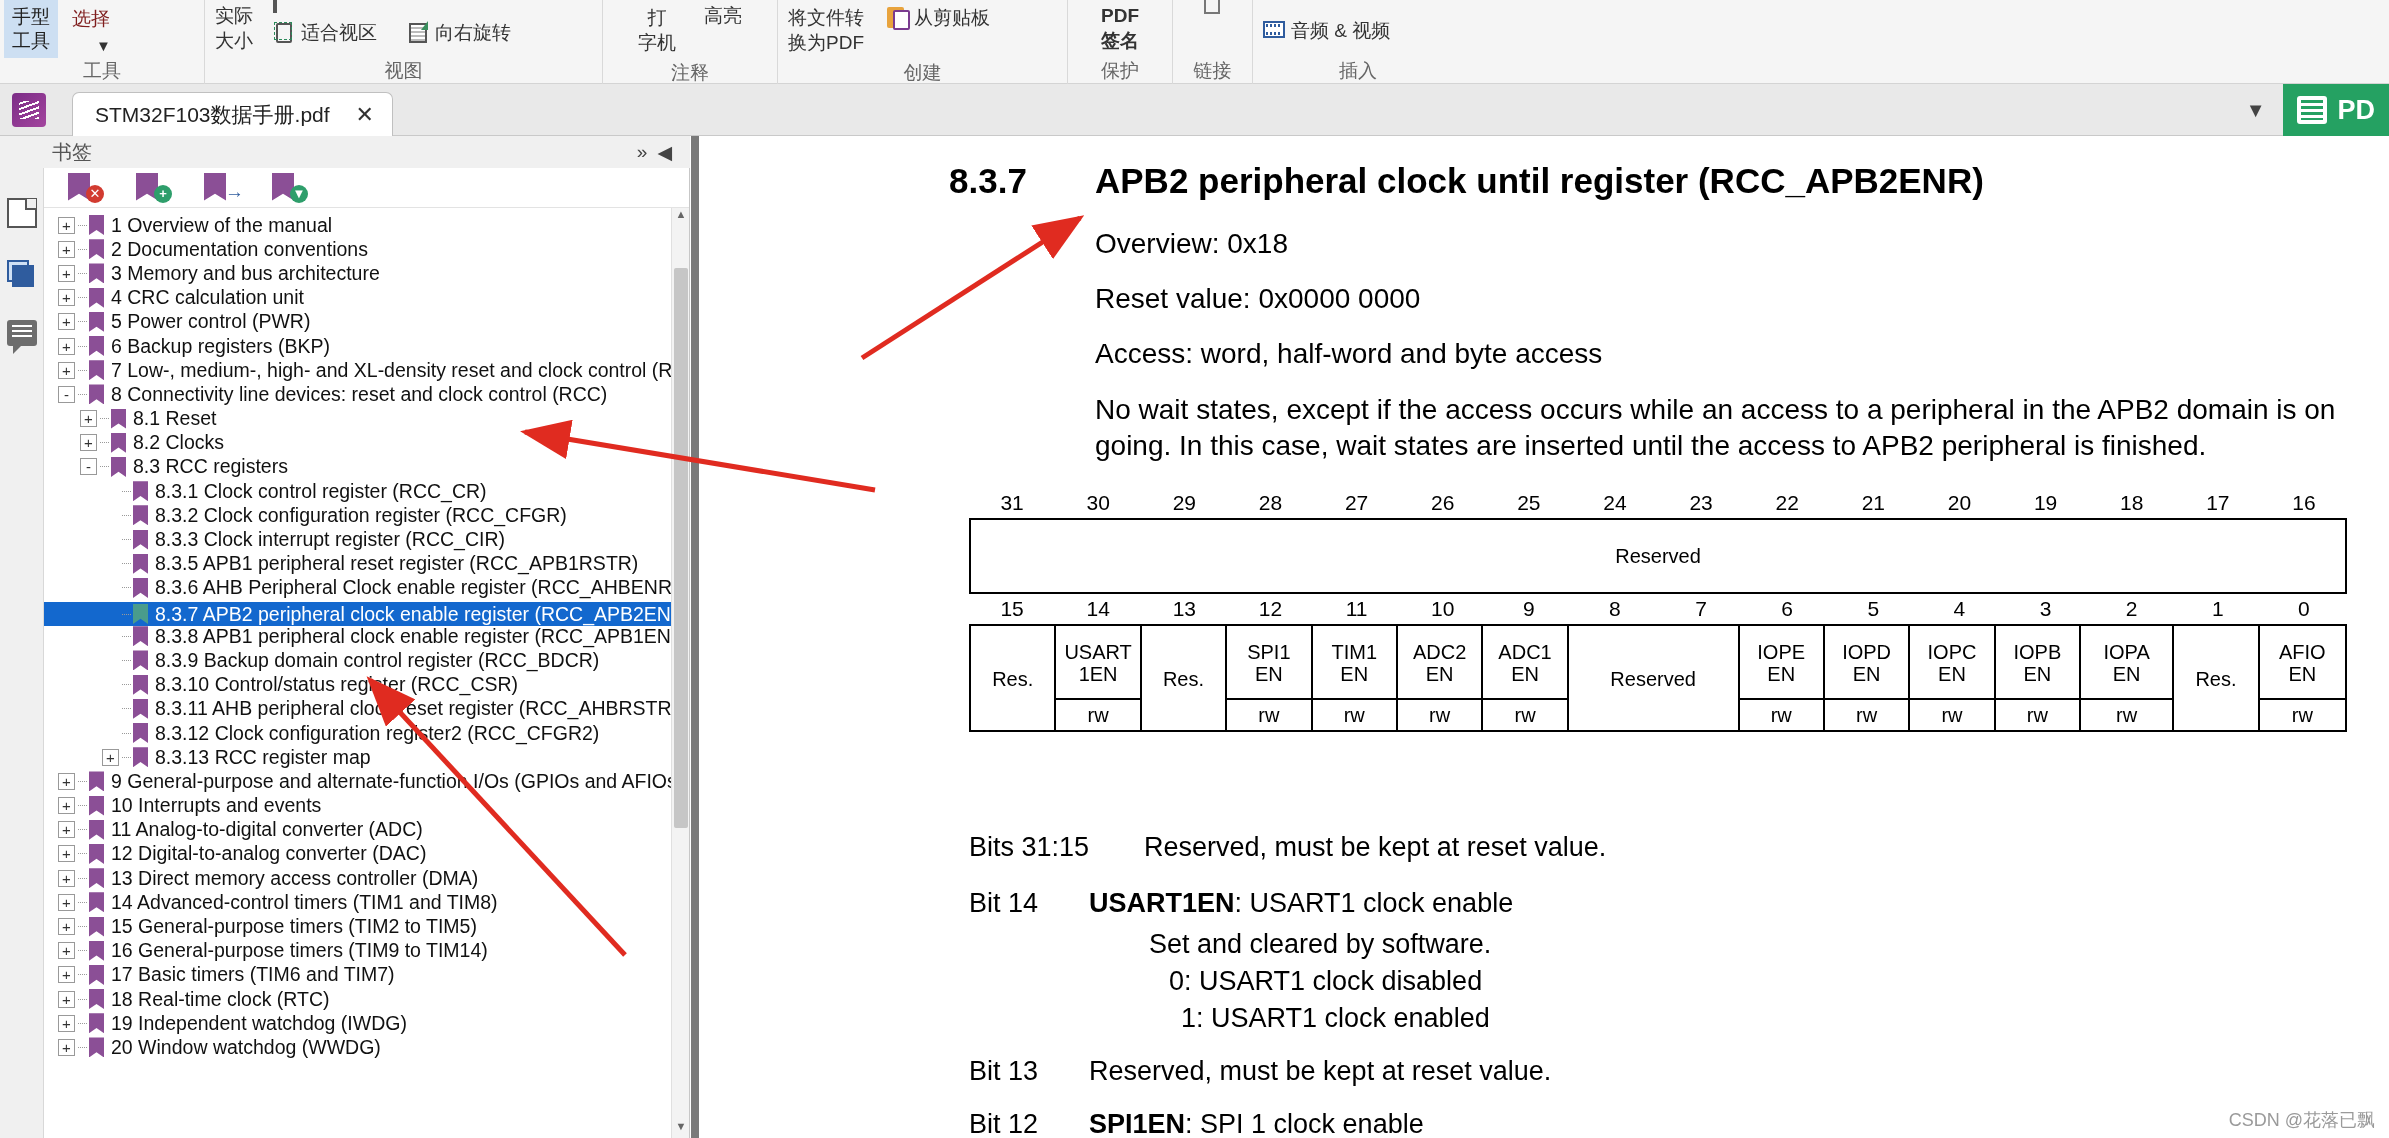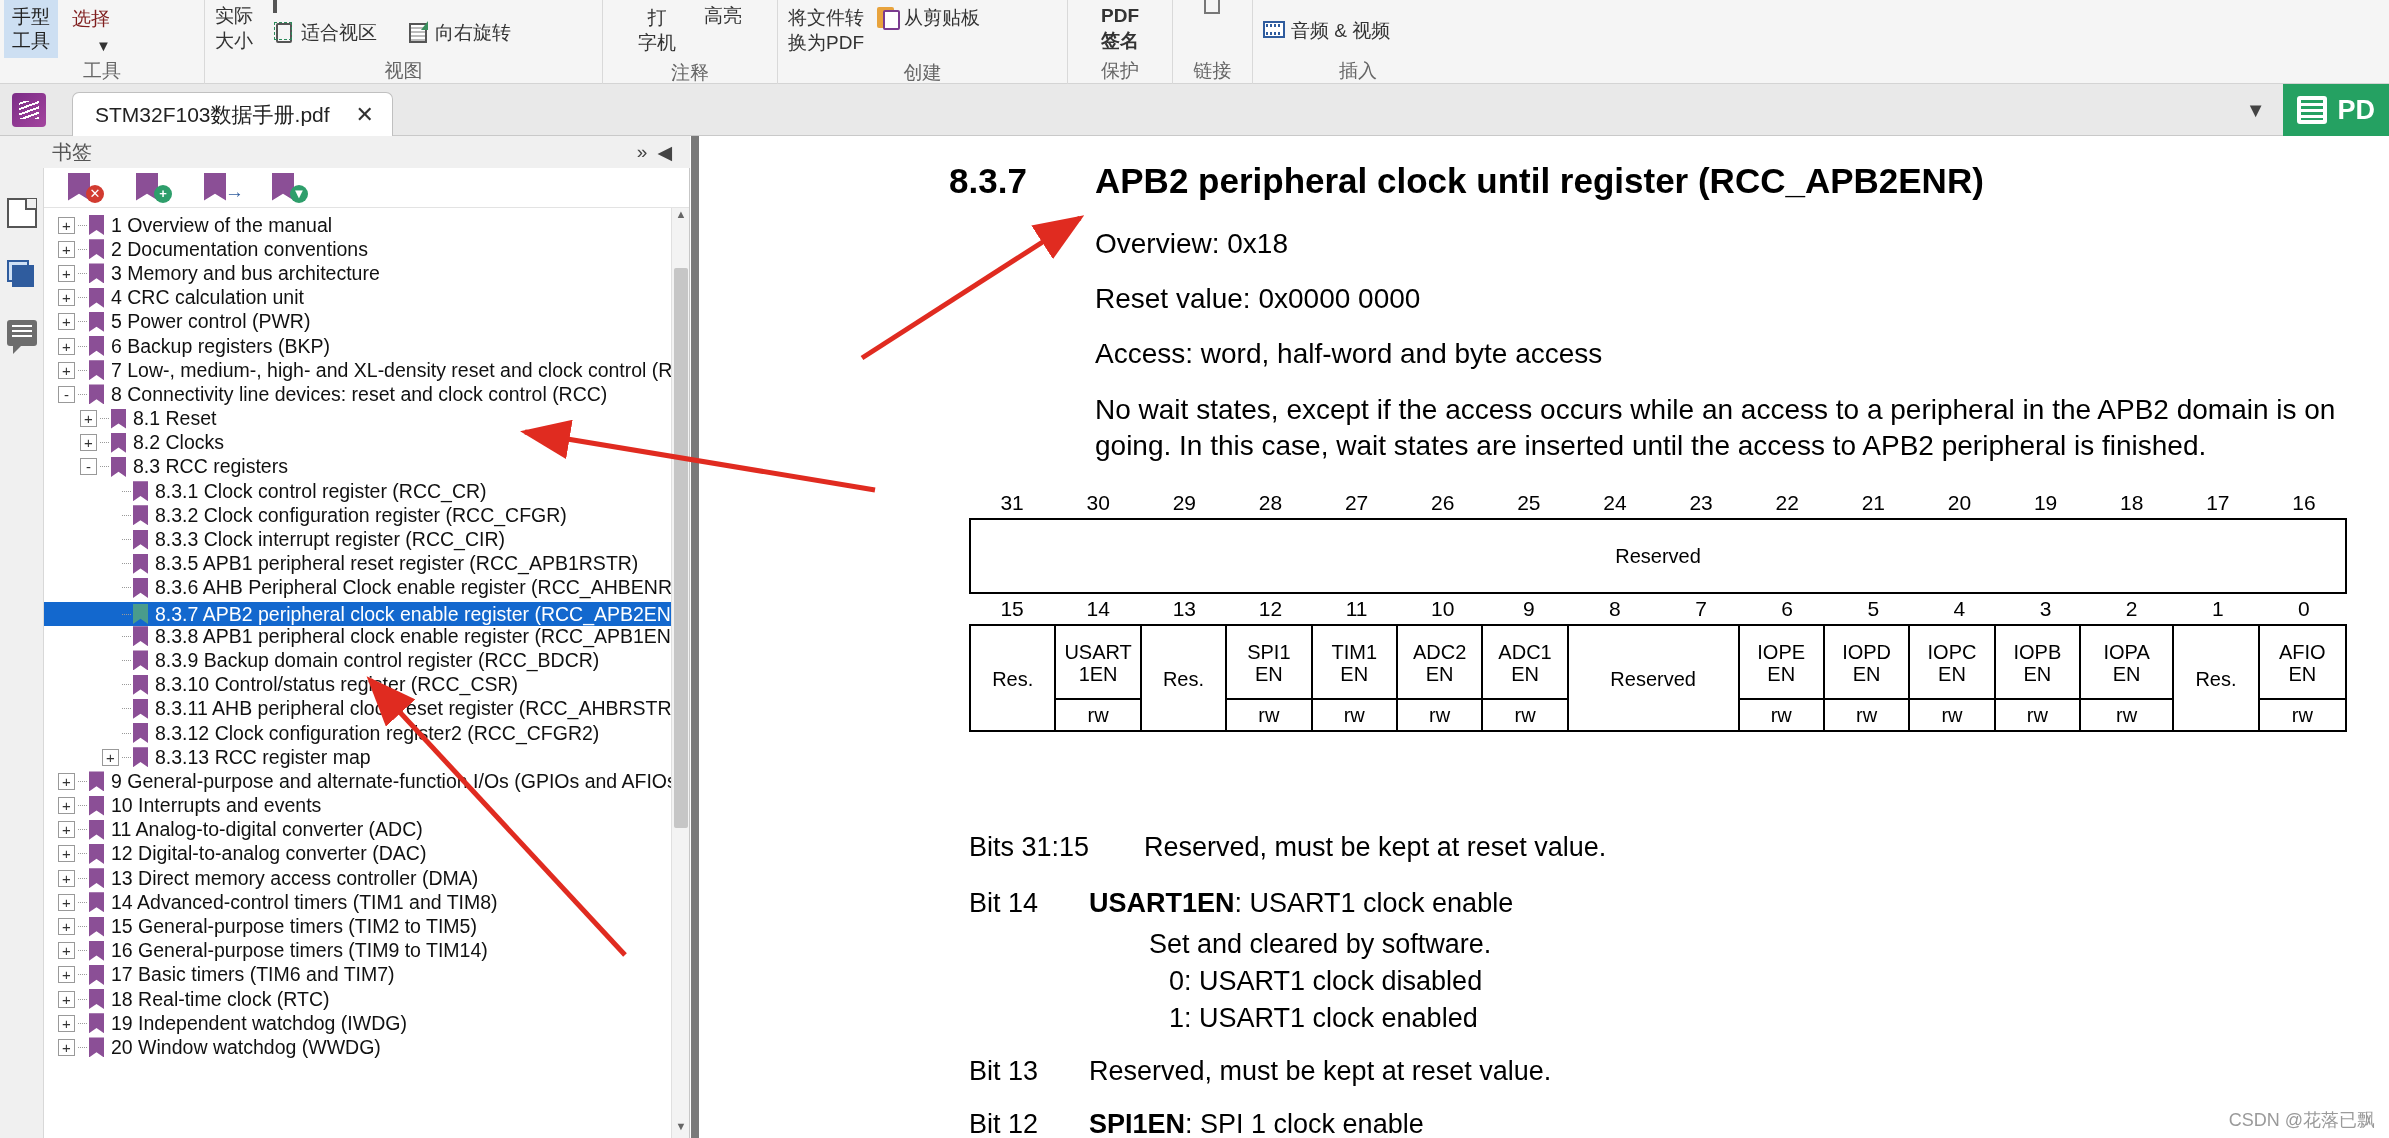--- a/index.html
+++ b/index.html
@@ -229,21 +229,21 @@
 字机</span>
           </div>
           <div class="two-line" style="height:58px;justify-content:flex-start;padding-top:2px">
             <span>高亮</span>
           </div>
         </div>
         <div class="rg-label">注释</div>
       </div>
 
       <div class="rg" style="width:290px">
-        <div class="rg-body" style="padding-top:2px">
+        <div class="rg-body" style="gap:10px;padding-top:2px">
           <div class="two-line" style="height:58px">
             <span style="white-space:pre-line;text-align:center">将文件转
 换为PDF</span>
           </div>
           <div class="btn-small" style="align-self:flex-start;margin-top:2px">
             <span class="ic">
                 <span class="ic-clip" style="position:absolute;left:1px;top:0"></span>
               </span>
             <span>从剪贴板</span>
           </div>
@@ -785,21 +785,21 @@
               <div class="rw-line">rw</div>
             </div>
           </div>
       </div>
 
       <div id="bitdescs">
           <div class="bitsdesc" style="top: 696px; left: 270px;"><span style="display: inline-block; min-width: 175px;">Bits 31:15</span><span>Reserved, must be kept at reset value.</span></div>
           <div class="bitsdesc" style="top: 752px; left: 270px;"><span style="display: inline-block; min-width: 120px;">Bit 14</span><span style="font-weight: bold;">USART1EN</span><span>: USART1 clock enable</span></div>
           <div class="bitsdesc" style="top: 793px; left: 450px;"><span>Set and cleared by software.</span></div>
           <div class="bitsdesc" style="top: 830px; left: 470px;"><span>0: USART1 clock disabled</span></div>
-          <div class="bitsdesc" style="top: 867px; left: 470px;"><span>1: USART1 clock enabled</span></div>
+          <div class="bitsdesc" style="top: 867px; left: 482px;"><span>1: USART1 clock enabled</span></div>
           <div class="bitsdesc" style="top: 920px; left: 270px;"><span style="display: inline-block; min-width: 120px;">Bit 13</span><span>Reserved, must be kept at reset value.</span></div>
           <div class="bitsdesc" style="top: 973px; left: 270px;"><span style="display: inline-block; min-width: 120px;">Bit 12</span><span style="font-weight: bold;">SPI1EN</span><span>: SPI 1 clock enable</span></div>
         </div>
 
       <div class="watermark">CSDN @花落已飘</div>
     </div>
   </div>
 
   <svg class="arrowsvg">
     <defs>

